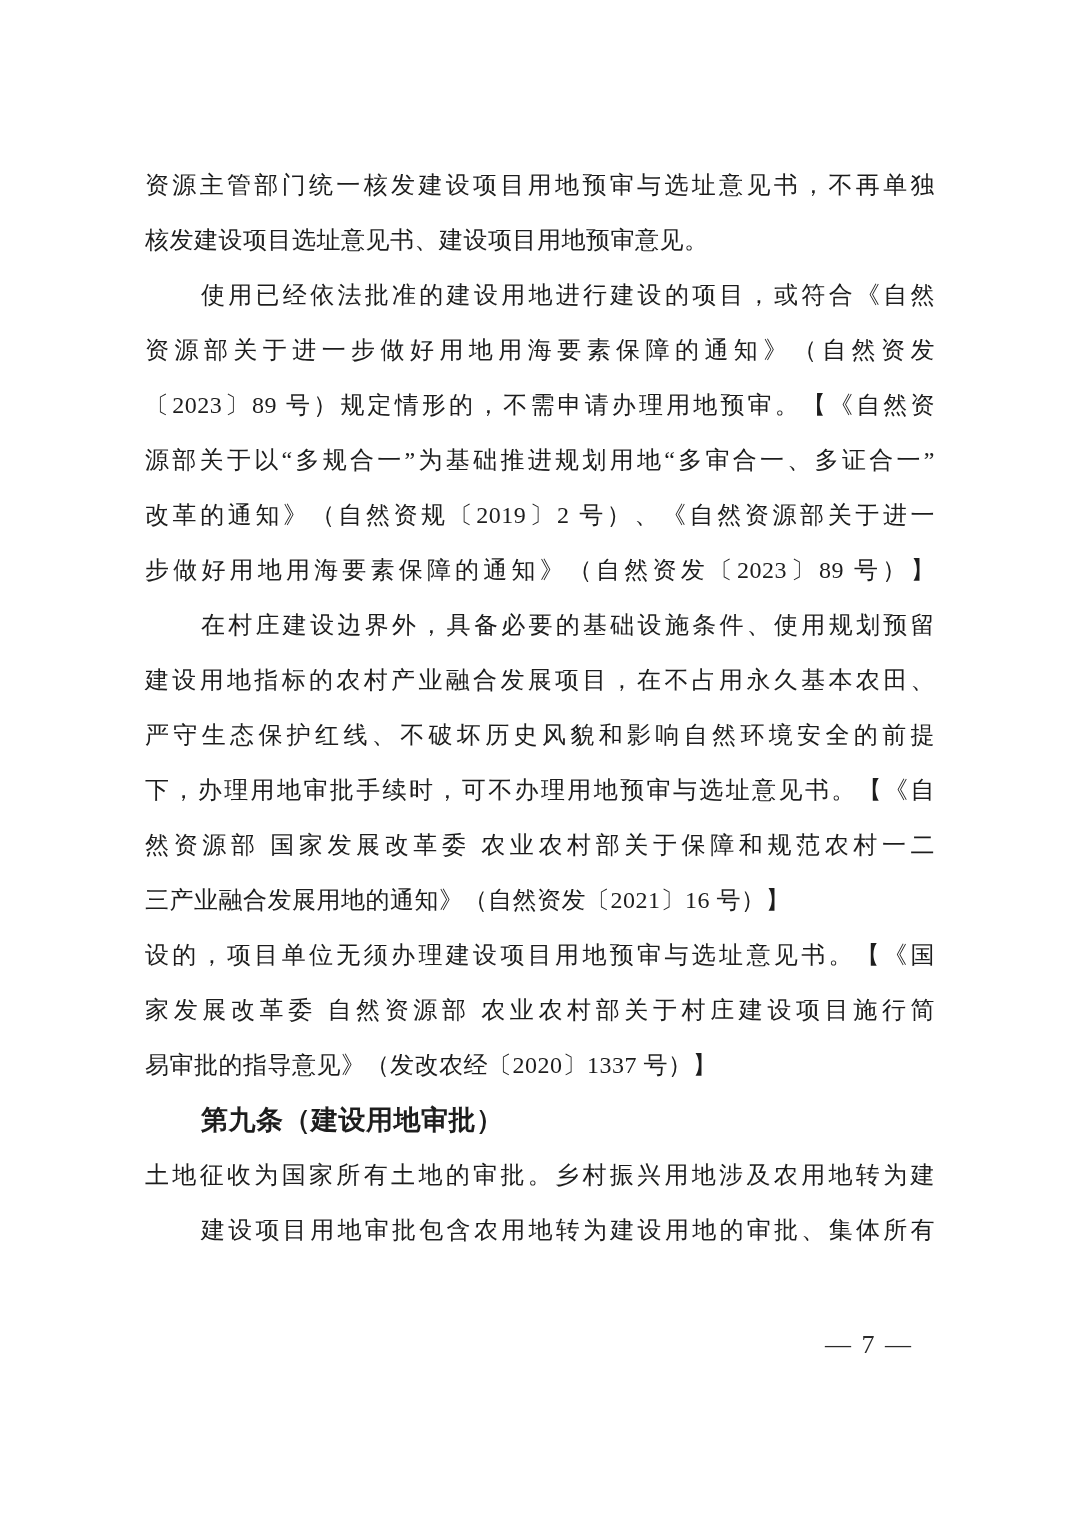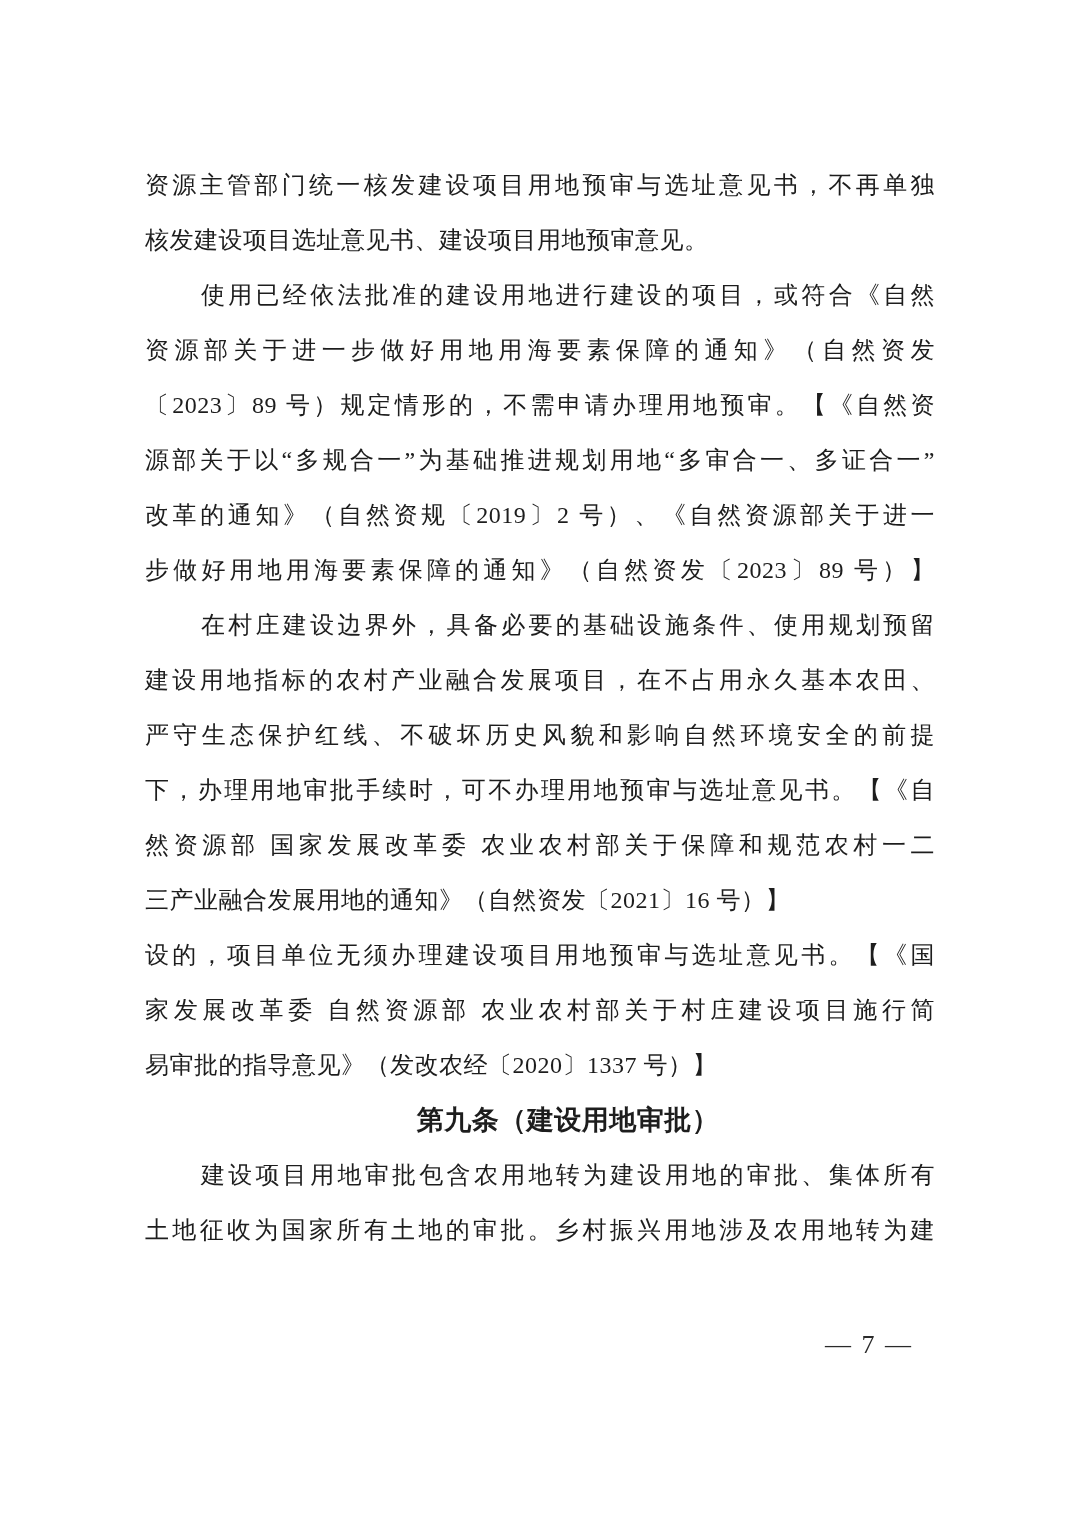--- a/index.html
+++ b/index.html
@@ -30,21 +30,20 @@
     white-space: nowrap;
   }
   .text-line.justify {
     white-space: normal;
     text-align: justify;
     text-align-last: justify;
     text-justify: inter-character;
   }
   .text-line.indent {
     padding-left: 56px;
-    text-align: center;
   }
   .text-line.indent.justify {
     padding-left: 56px;
     width: 734px;
   }
   .text-line.bold {
     font-weight: 700;
     font-family: "Liberation Sans", "DejaVu Sans", sans-serif;
     font-size: 27px;
   }
@@ -75,17 +74,17 @@
       <div class="text-line justify indent">在村庄建设边界外，具备必要的基础设施条件、使用规划预留</div>
       <div class="text-line justify">建设用地指标的农村产业融合发展项目，在不占用永久基本农田、</div>
       <div class="text-line justify">严守生态保护红线、不破坏历史风貌和影响自然环境安全的前提</div>
       <div class="text-line justify">下，办理用地审批手续时，可不办理用地预审与选址意见书。【《自</div>
       <div class="text-line justify">然资源部 国家发展改革委 农业农村部关于保障和规范农村一二</div>
       <div class="text-line">三产业融合发展用地的通知》（自然资发〔2021〕16 号）】</div>
       <div class="text-line justify">设的，项目单位无须办理建设项目用地预审与选址意见书。【《国</div>
       <div class="text-line justify">家发展改革委 自然资源部 农业农村部关于村庄建设项目施行简</div>
       <div class="text-line">易审批的指导意见》（发改农经〔2020〕1337 号）】</div>
       <div class="text-line indent bold">第九条（建设用地审批）</div>
+      <div class="text-line justify">土地征收为国家所有土地的审批。乡村振兴用地涉及农用地转为建</div>
       <div class="text-line justify indent">建设项目用地审批包含农用地转为建设用地的审批、集体所有</div>
-      <div class="text-line justify">土地征收为国家所有土地的审批。乡村振兴用地涉及农用地转为建</div>
     </div>
   <div class="page-number">— 7 —</div>
 </div>
 
 </body></html>

